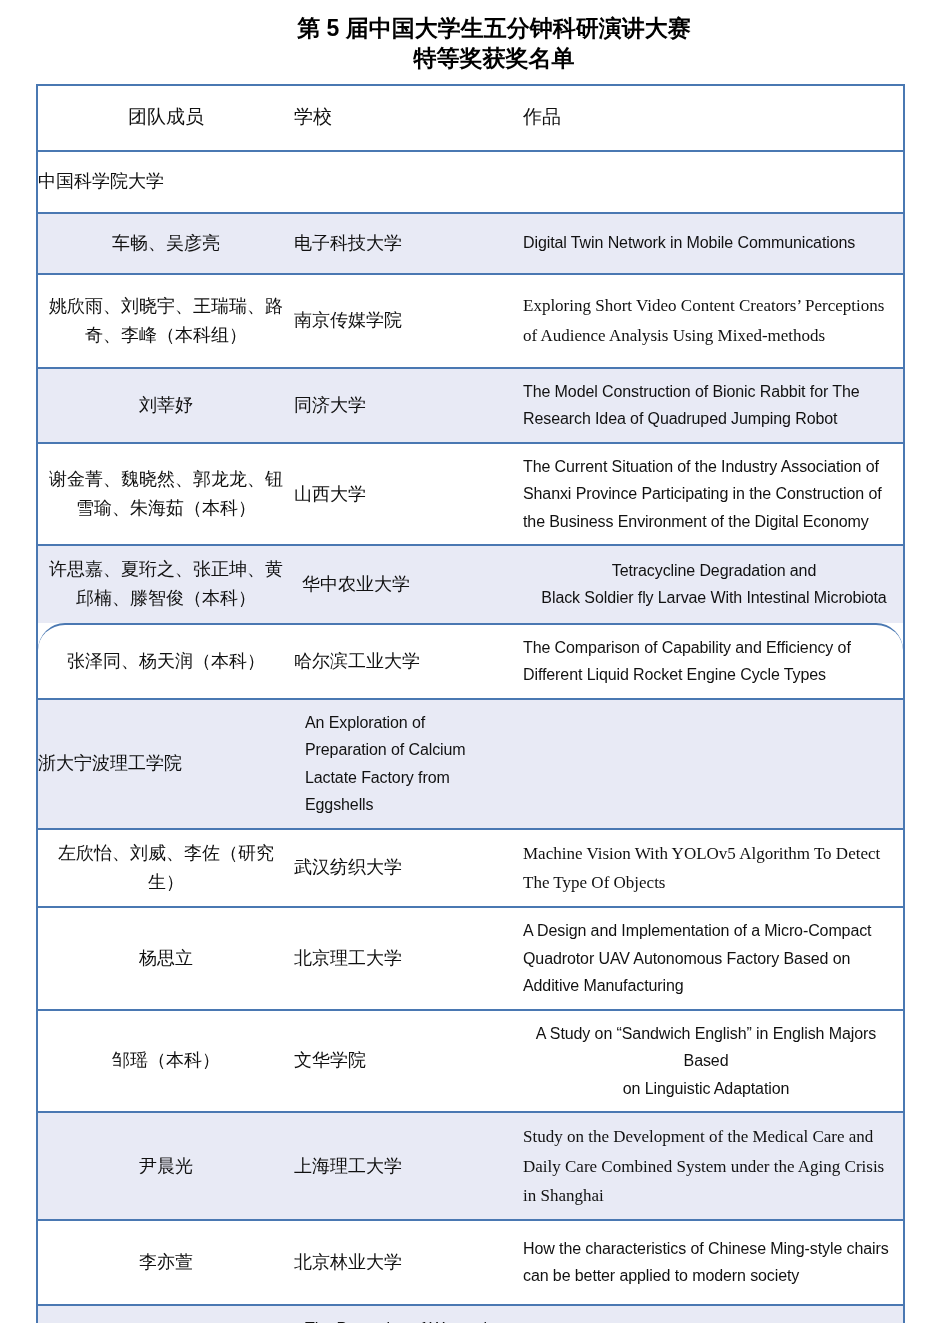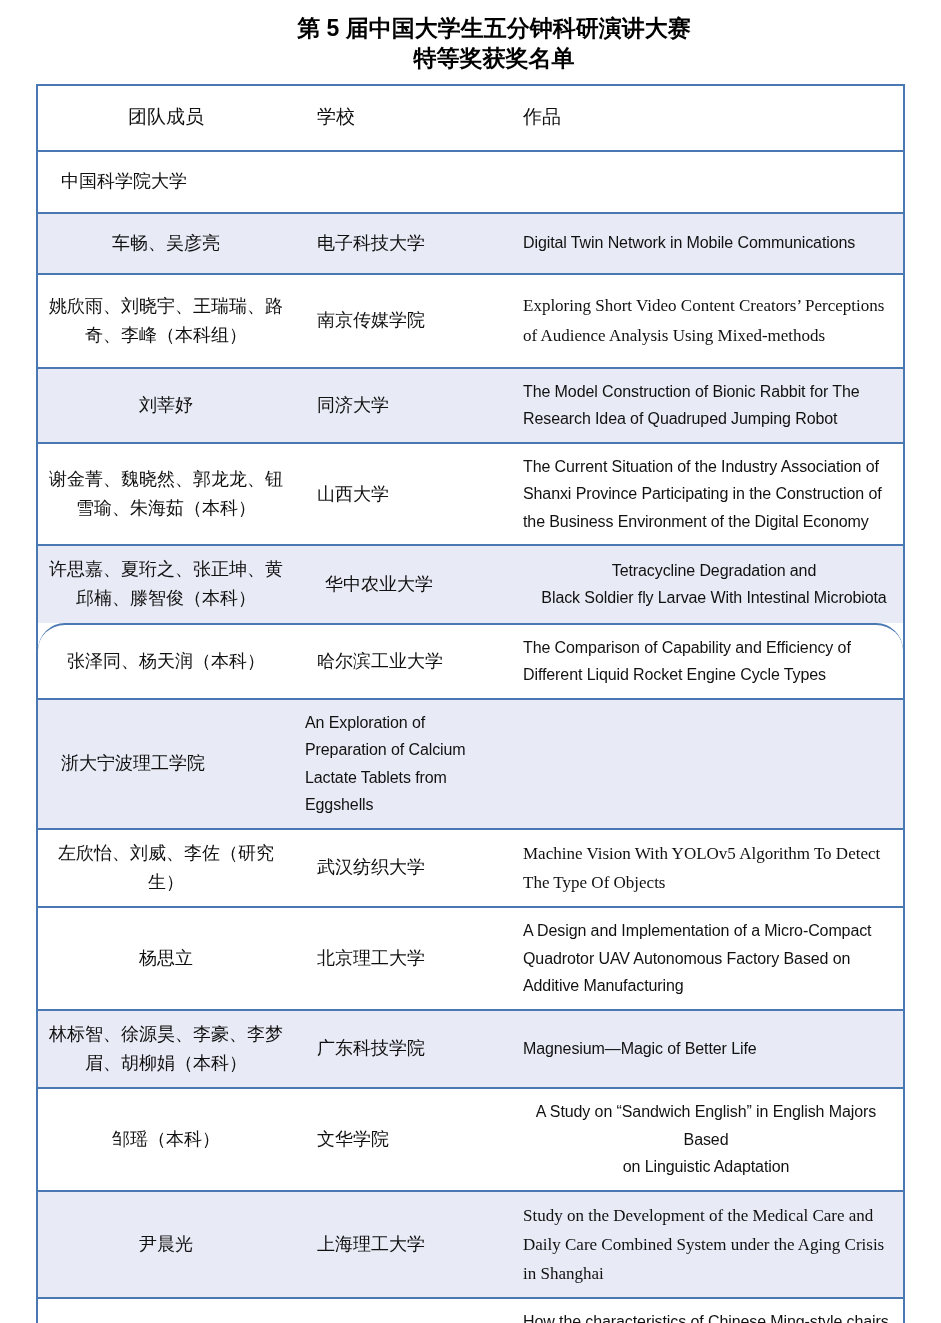--- a/index.html
+++ b/index.html
@@ -46,21 +46,20 @@
   .cell{padding:9px 11px;}
   .members{
     text-align:center;
     font-size:18px;
     line-height:1.62;
   }
   .school{
     font-size:18px;
     line-height:1.5;
     padding-left:0;
-    margin-left:23px;
   }
   .work{
     font-family:"Liberation Sans",sans-serif;
     font-size:16px;
     line-height:1.72;
     white-space:pre-line;
     padding-right:14px;
     letter-spacing:-0.1px;
   }
   .work.serif{
@@ -142,36 +141,31 @@
         <div class="cell work center">Tetracycline Degradation and
 Black Soldier fly Larvae With Intestinal Microbiota</div>
       </div>
       <div class="row">
         <div class="cell members">张泽同、杨天润（本科）</div>
         <div class="cell school">哈尔滨工业大学</div>
         <div class="cell work">The Comparison of Capability and Efficiency of Different Liquid Rocket Engine Cycle Types</div>
       </div>
       <div class="row shaded">
         <div class="cell school">浙大宁波理工学院</div>
-        <div class="cell work">An Exploration of Preparation of Calcium Lactate Tablets from Eggshells</div>
+        <div class="cell work">An Exploration of Preparation of Calcium Lactate Factory from Eggshells</div>
       </div>
       <div class="row">
         <div class="cell members">左欣怡、刘威、李佐（研究生）</div>
         <div class="cell school">武汉纺织大学</div>
         <div class="cell work serif">Machine Vision With YOLOv5 Algorithm To Detect The Type Of Objects</div>
       </div>
       <div class="row">
         <div class="cell members">杨思立</div>
         <div class="cell school">北京理工大学</div>
         <div class="cell work">A Design and Implementation of a Micro-Compact Quadrotor UAV Autonomous Factory Based on Additive Manufacturing</div>
-      </div>
-      <div class="row shaded">
-        <div class="cell members">林标智、徐源昊、李豪、李梦眉、胡柳娟（本科）</div>
-        <div class="cell school">广东科技学院</div>
-        <div class="cell work">Magnesium—Magic of Better Life</div>
       </div>
       <div class="row">
         <div class="cell members">邹瑶（本科）</div>
         <div class="cell school">文华学院</div>
         <div class="cell work center">A Study on “Sandwich English” in English Majors Based
 on Linguistic Adaptation</div>
       </div>
       <div class="row shaded">
         <div class="cell members">尹晨光</div>
         <div class="cell school">上海理工大学</div>

